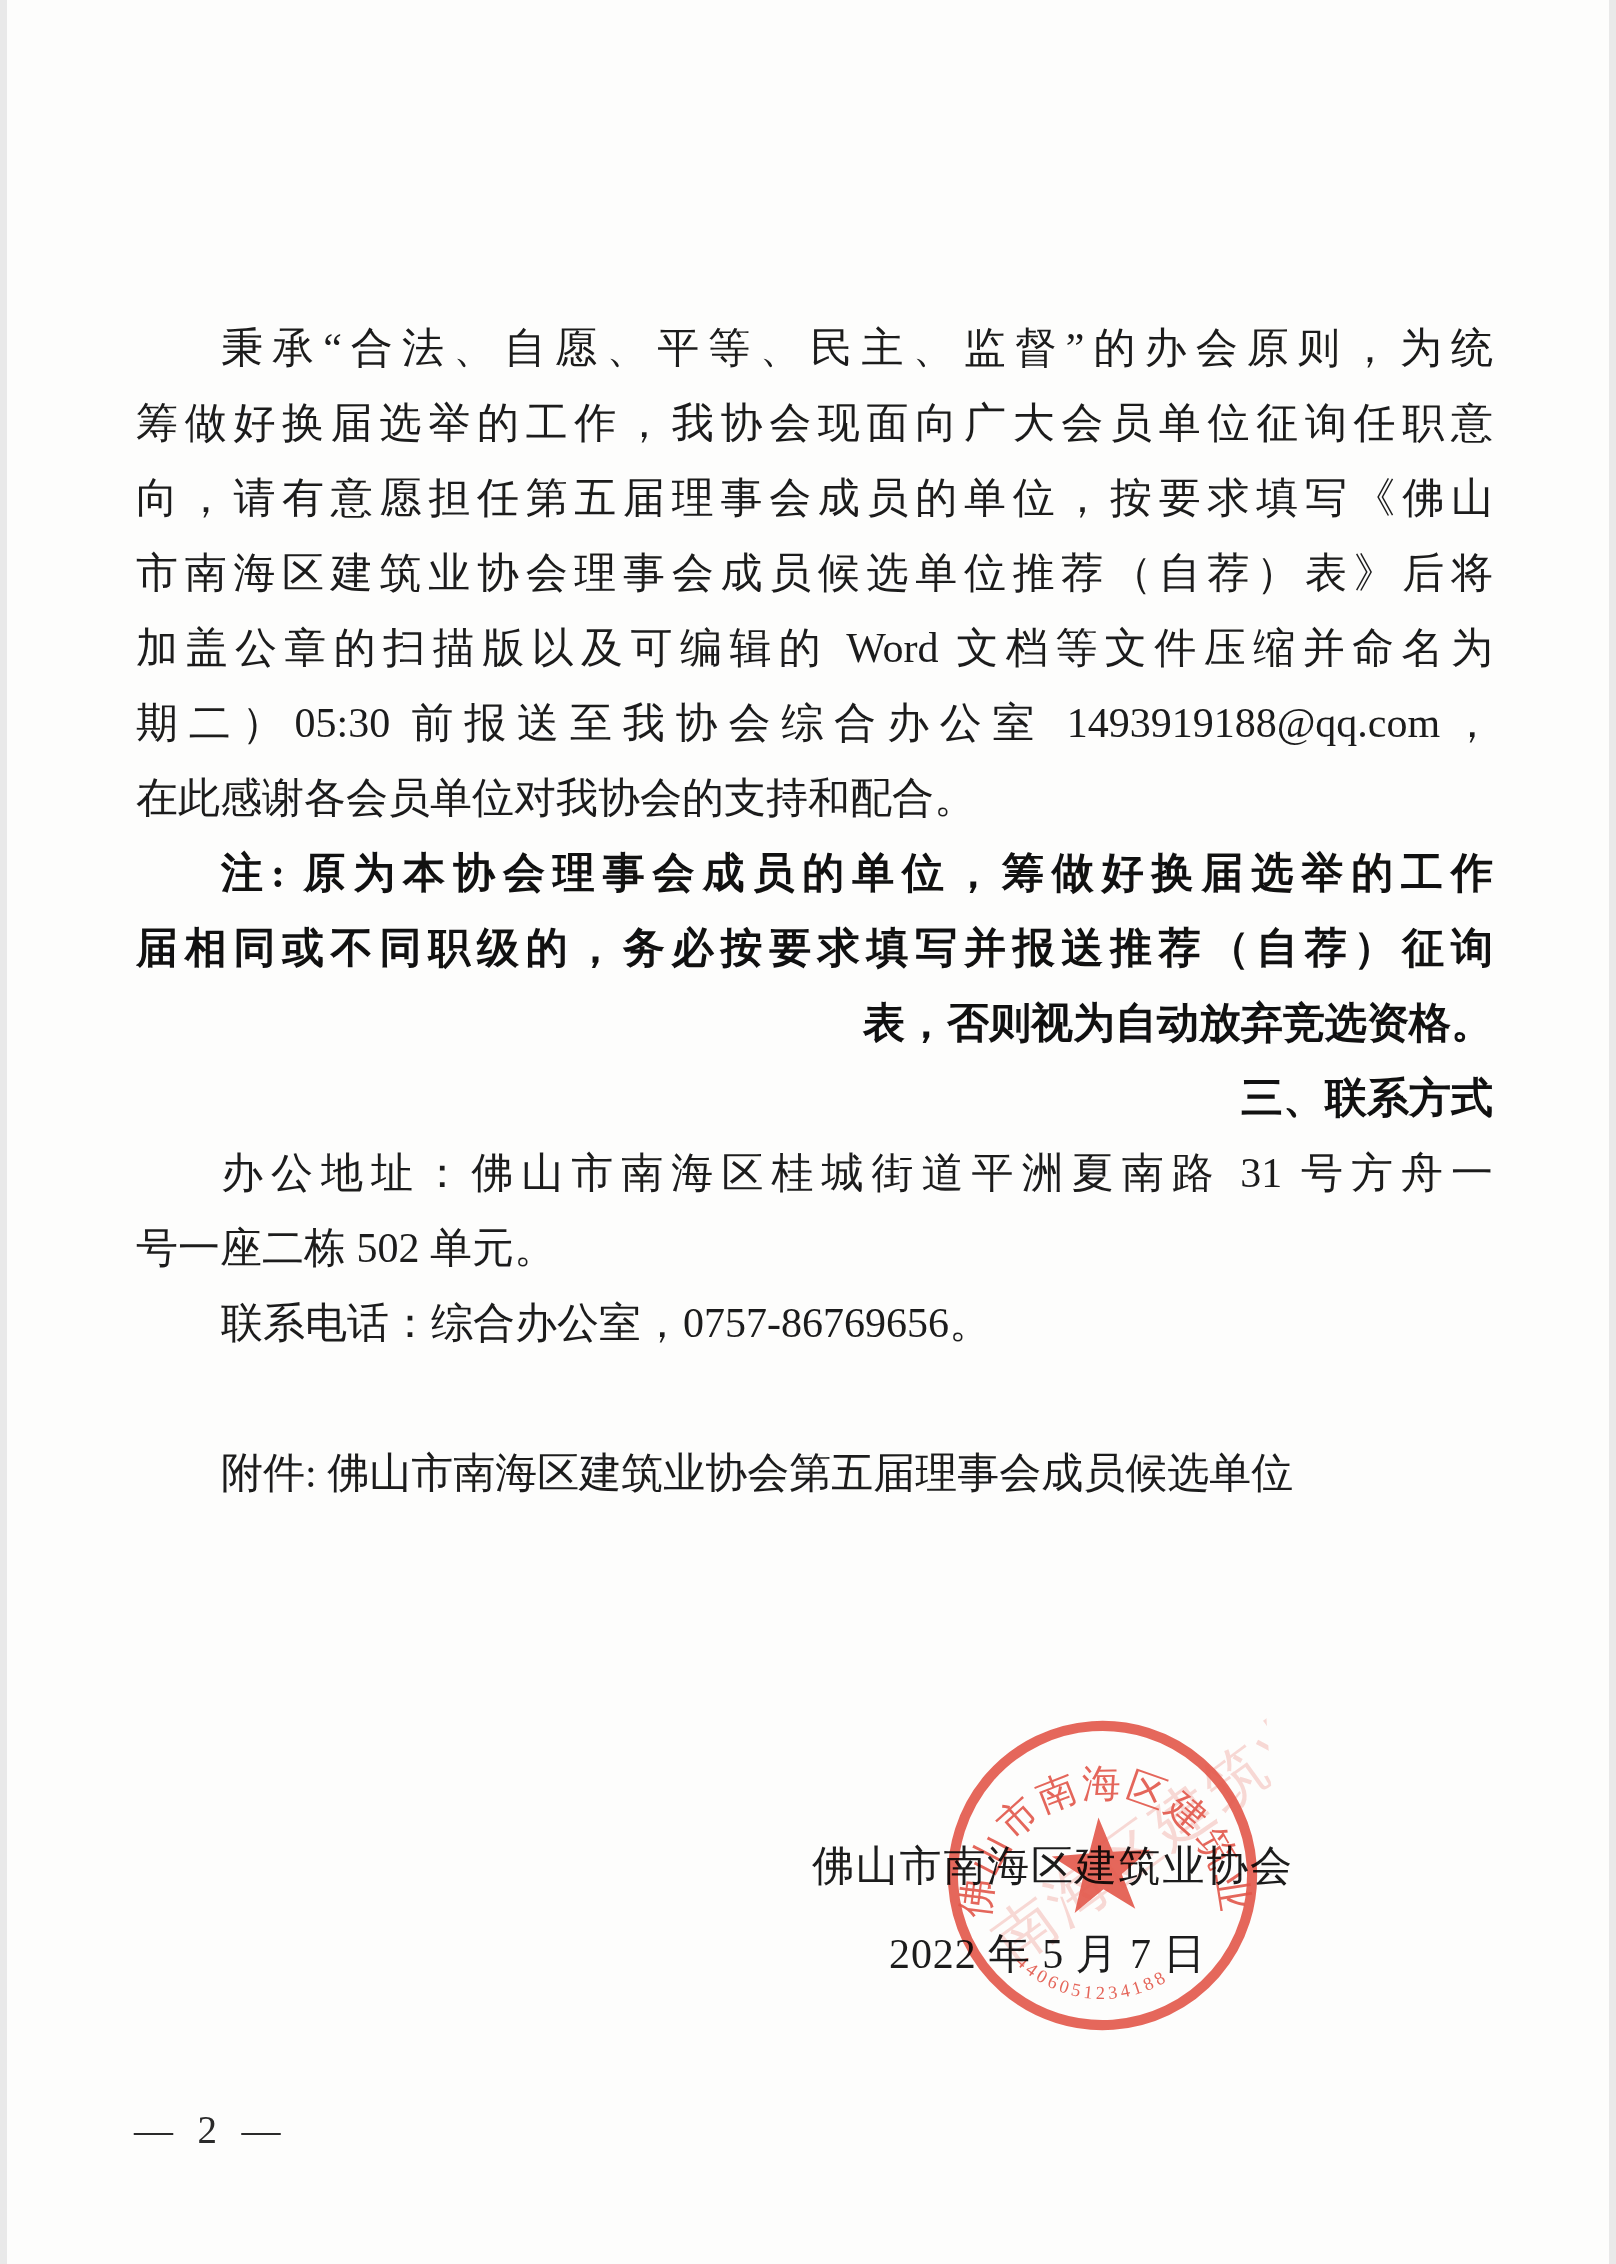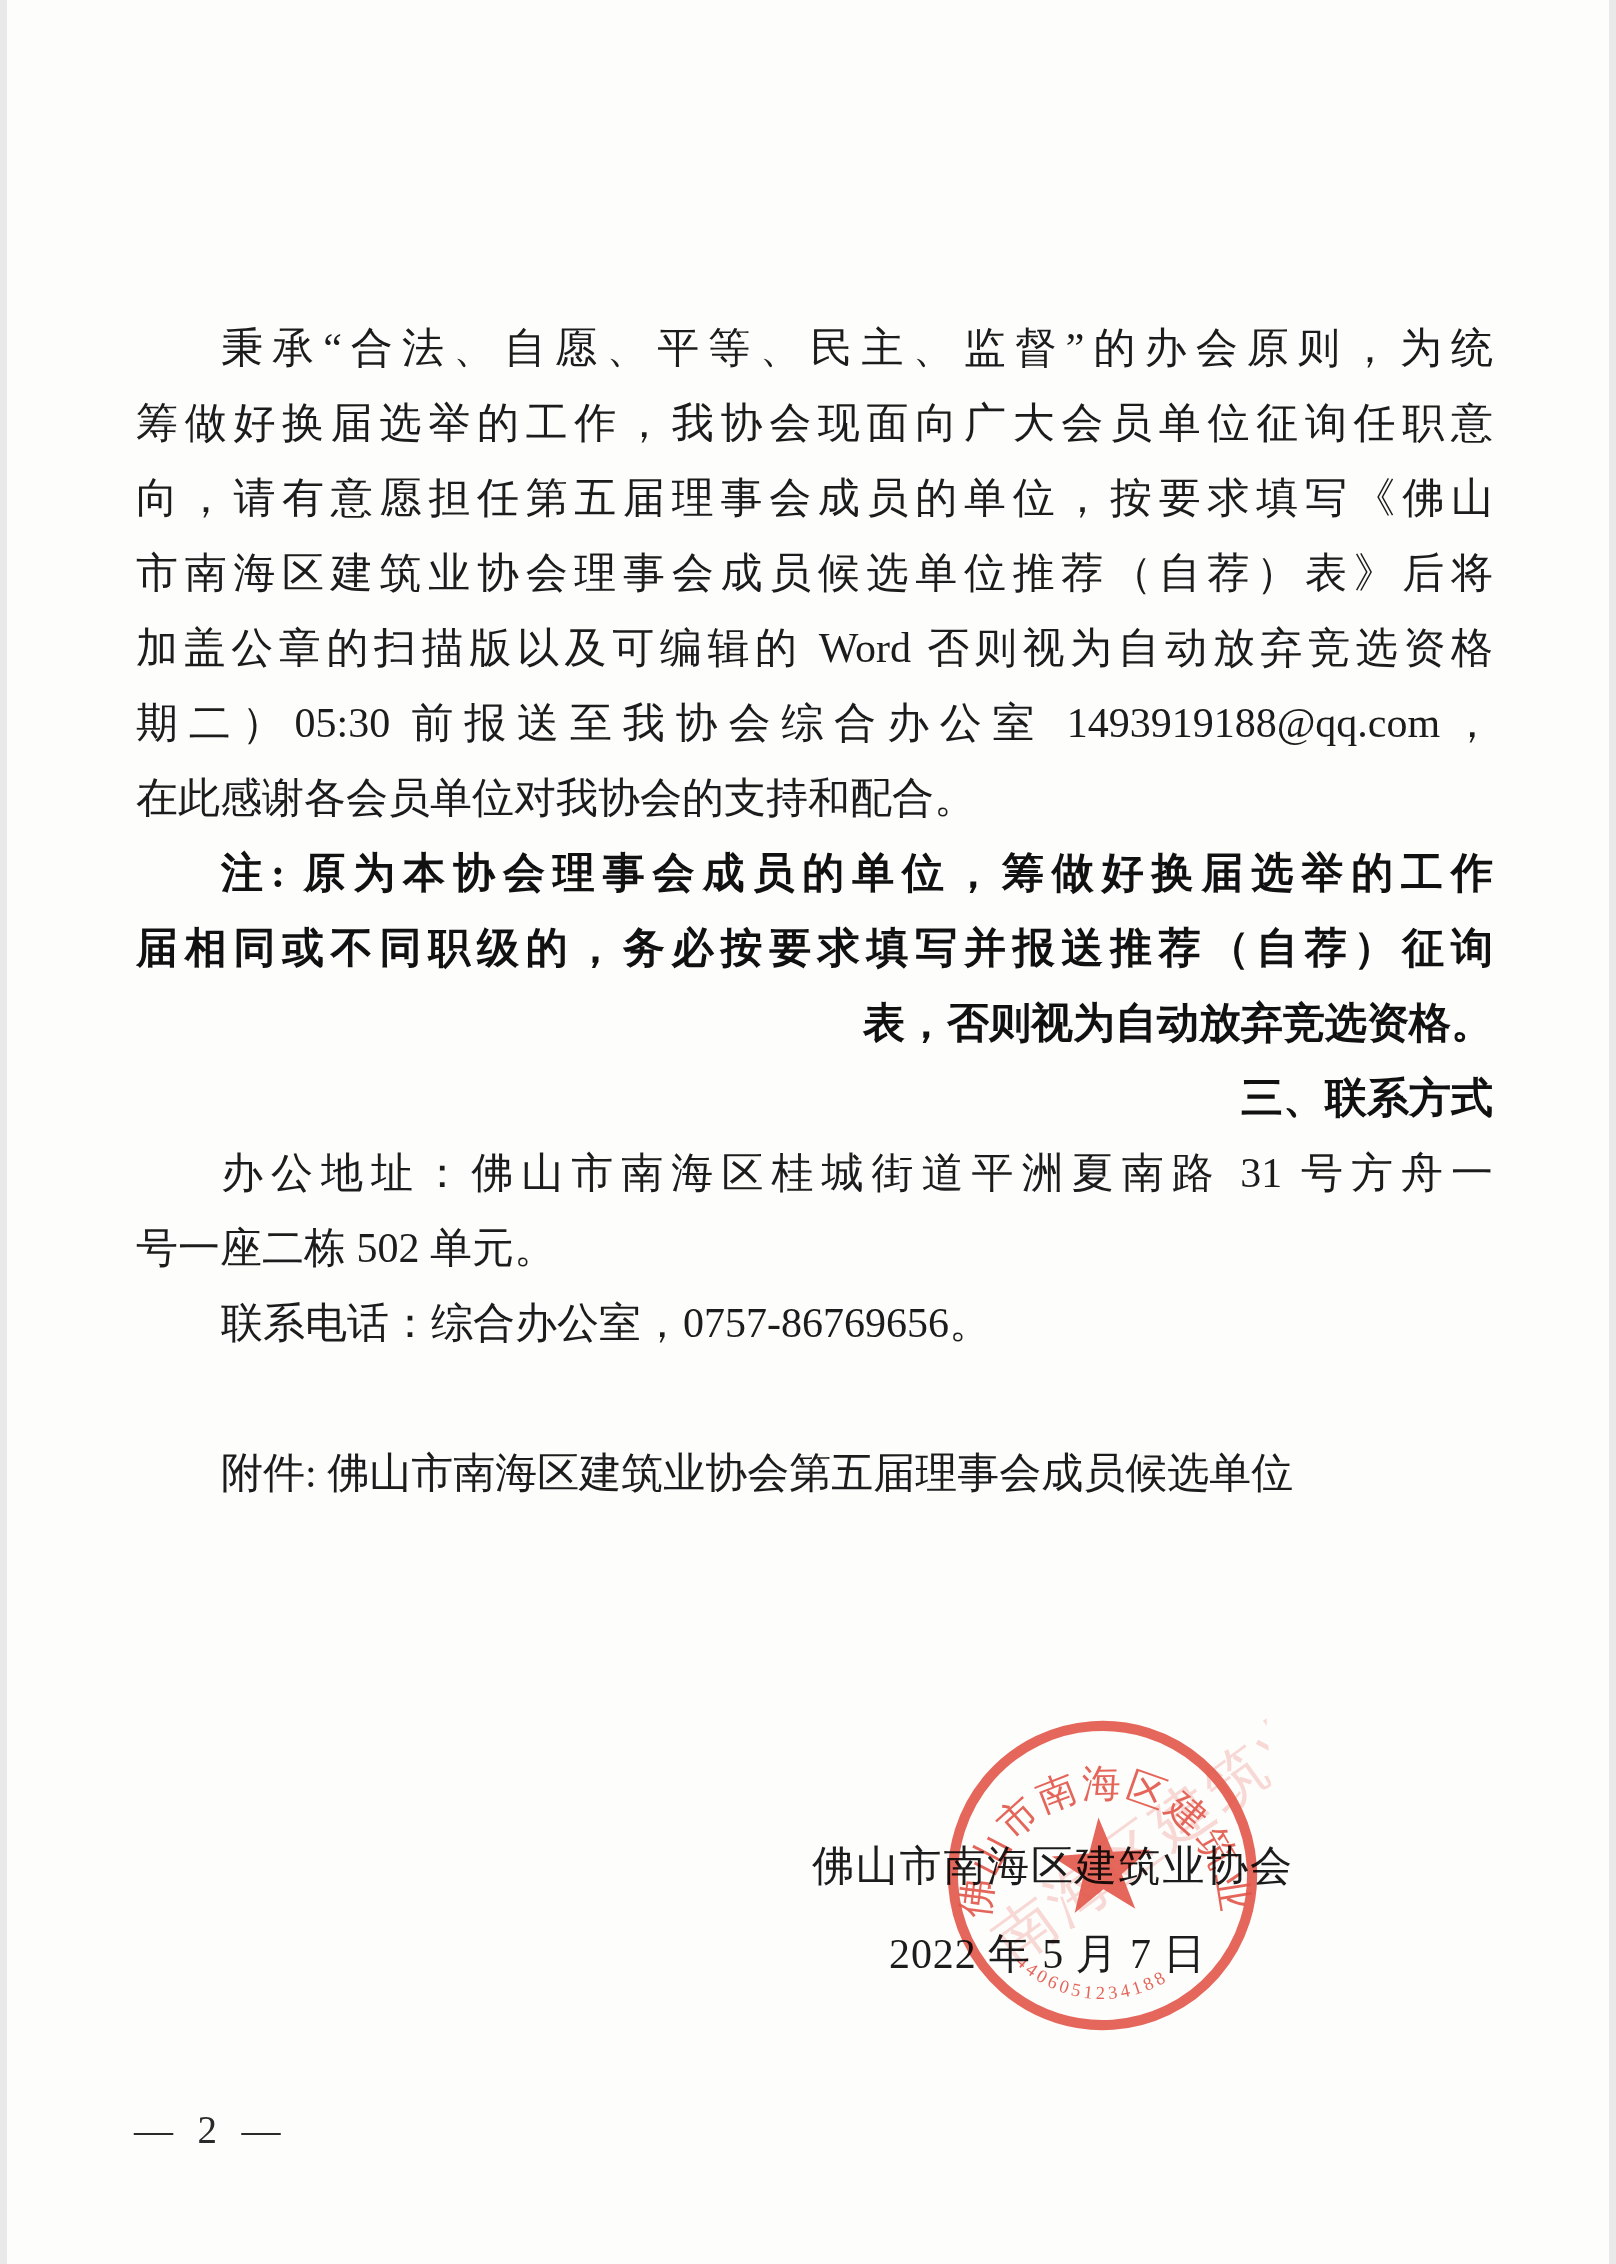--- a/index.html
+++ b/index.html
@@ -84,21 +84,21 @@
 </head>
 <body>
 
 <div class="page">
 
   <div class="content">
     <div class="line indent fill">秉承“合法、自愿、平等、民主、监督”的办会原则，为统</div>
     <div class="line fill">筹做好换届选举的工作，我协会现面向广大会员单位征询任职意</div>
     <div class="line fill">向，请有意愿担任第五届理事会成员的单位，按要求填写《佛山</div>
     <div class="line fill">市南海区建筑业协会理事会成员候选单位推荐（自荐）表》后将</div>
-    <div class="line fill">加盖公章的扫描版以及可编辑的 Word 否则视为自动放弃竞选资格</div>
+    <div class="line fill">加盖公章的扫描版以及可编辑的 Word 文档等文件压缩并命名为</div>
     <div class="line fill">期二）05:30 前报送至我协会综合办公室 1493919188@qq.com，</div>
     <div class="line">在此感谢各会员单位对我协会的支持和配合。</div>
 
     <div class="line indent fill bold">注: 原为本协会理事会成员的单位，筹做好换届选举的工作</div>
     <div class="line fill bold">届相同或不同职级的，务必按要求填写并报送推荐（自荐）征询</div>
     <div class="line bold">表，否则视为自动放弃竞选资格。</div>
 
     <div class="line indent bold">三、联系方式</div>
 
     <div class="line indent fill">办公地址：佛山市南海区桂城街道平洲夏南路 31 号方舟一</div>

